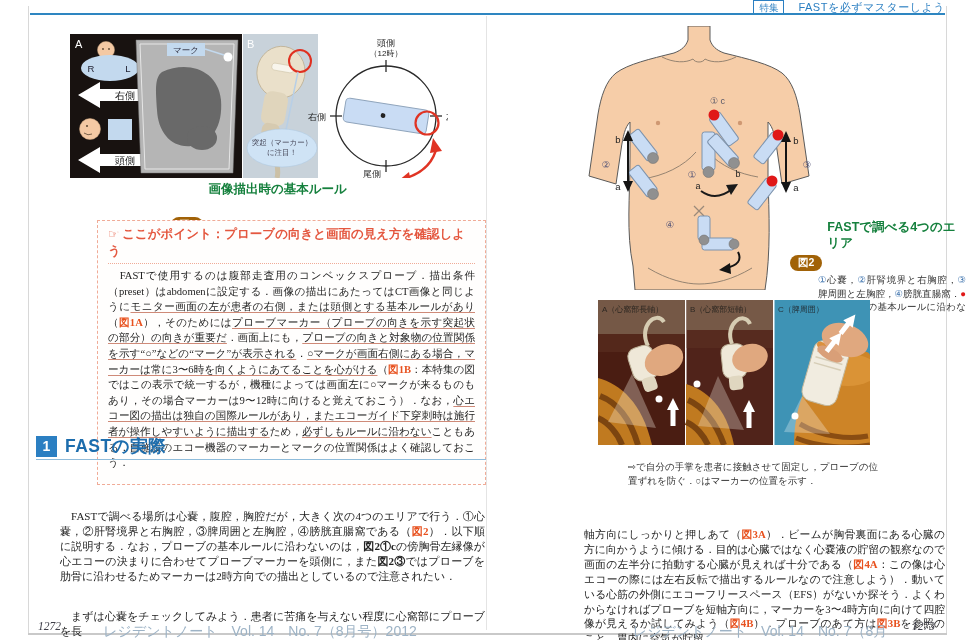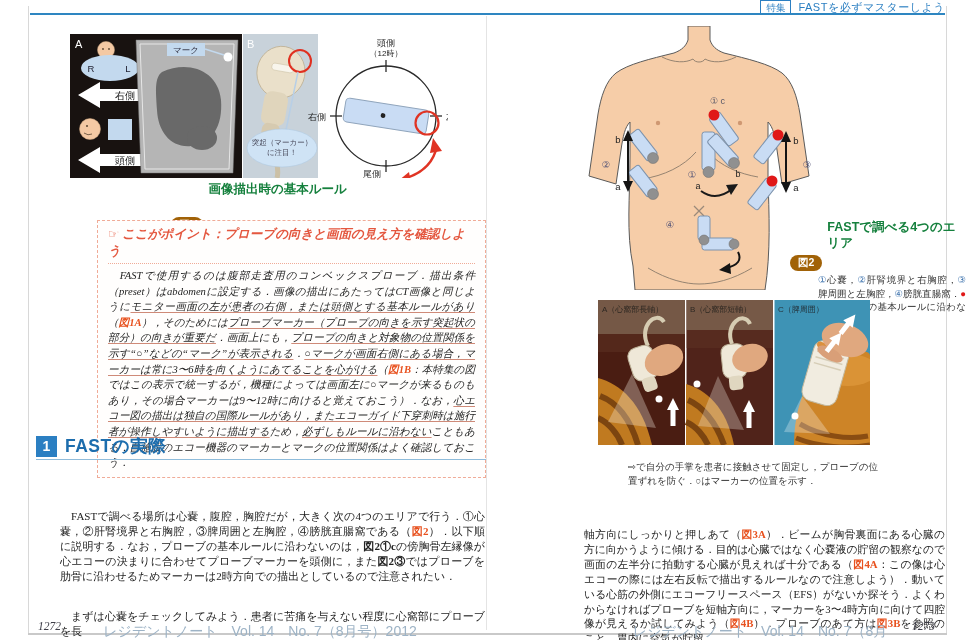--- a/index.html
+++ b/index.html
@@ -3,30 +3,30 @@
 <meta charset="utf-8">
 <style>
   html,body{margin:0;padding:0;background:#fff;}
   #spread{position:relative;width:972px;height:640px;background:#fff;overflow:hidden;
           font-family:"Liberation Sans","DejaVu Sans",sans-serif;color:#222;}
   .abs{position:absolute;}
   .edge-v{width:1px;background:#d8d8d8;}
   .edge-h{height:2px;background:#c9c9c9;}
   .gutter{width:1px;background:#e4e4e4;}
   .blue-rule{height:2px;background:#2e86c1;}
-  .header{display:flex;align-items:flex-end;gap:7px;}
+  .header{display:flex;align-items:flex-end;gap:14px;}
   .head-tag{border:1px solid #2b7fc2;color:#2b7fc2;font-size:9.5px;line-height:13px;padding:0 5px;}
   .head-title{color:#2b7fc2;font-size:11px;letter-spacing:0.5px;}
   .fig-badge{background:#a16207;color:#fff;border-radius:9px;padding:1px 8px 2px;
              font-weight:bold;font-size:10.5px;line-height:13px;white-space:nowrap;display:inline-block;margin-top:36px;}
   .cap-row{display:flex;align-items:flex-start;gap:5px;}
   .cap-title{font-weight:bold;font-size:12.5px;color:#15803d;line-height:16px;}
   .cap-note{font-size:9.5px;line-height:13.5px;color:#333;text-align:justify;}
   .center{justify-content:center;}
-  .pointbox{border:1.6px dashed #f0ab97;background:#fffefd;padding:5px 10px 6px;box-sizing:border-box;font-style:italic;}
+  .pointbox{border:1.6px dashed #f0ab97;background:#fffefd;padding:5px 10px 13px;box-sizing:border-box;}
   .pb-title{color:#e4573f;font-weight:bold;font-size:12.5px;line-height:17px;
             border-bottom:1.4px dotted #f0ab97;padding-bottom:3px;margin-bottom:4px;}
   .pb-hand{font-weight:normal;margin-right:3px;}
   .pb-body{font-family:"Liberation Serif","DejaVu Serif",serif;font-size:10.6px;line-height:15.6px;
            text-align:justify;color:#222;}
   .jtext{font-family:"Liberation Serif","DejaVu Serif",serif;font-size:11px;line-height:15px;
          text-align:justify;color:#222;}
   .u{text-decoration:underline;text-decoration-color:#cf8a78;text-underline-offset:2px;}
   .ref{color:#e8511e;font-weight:bold;}
   .b{font-weight:bold;}

